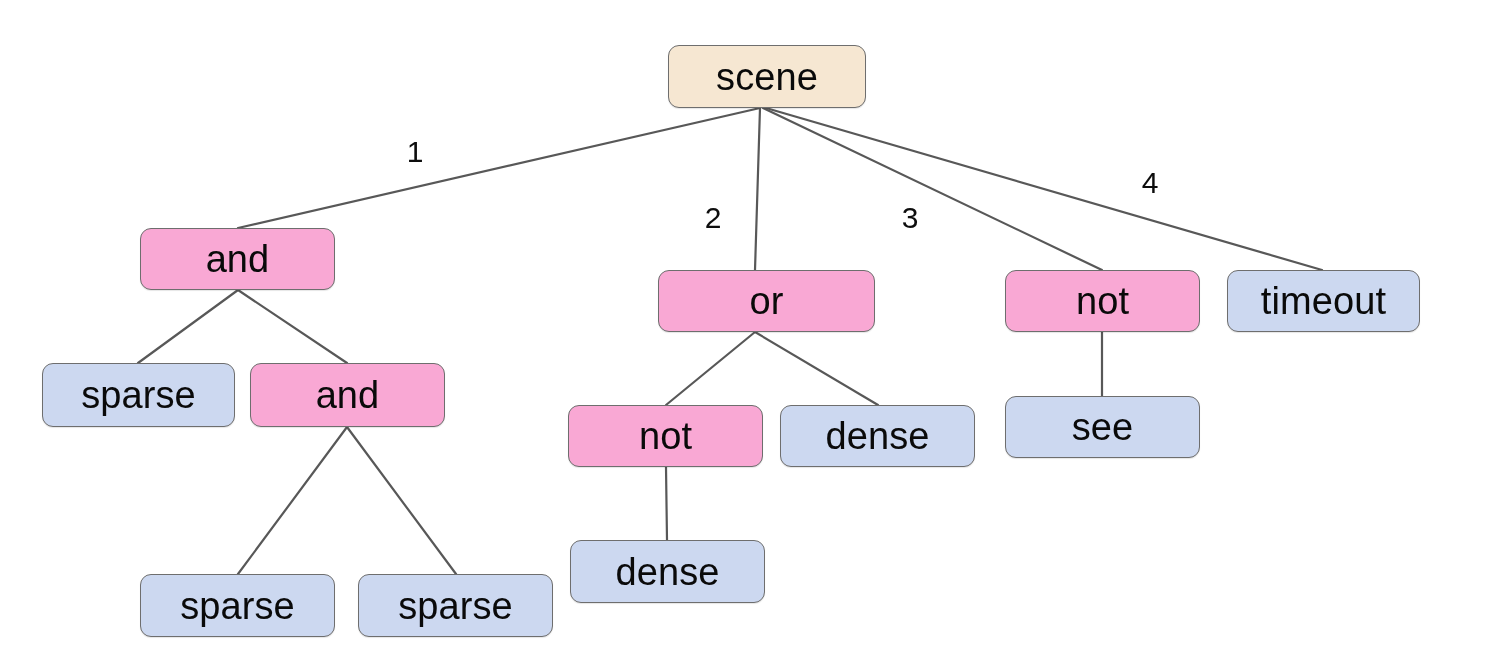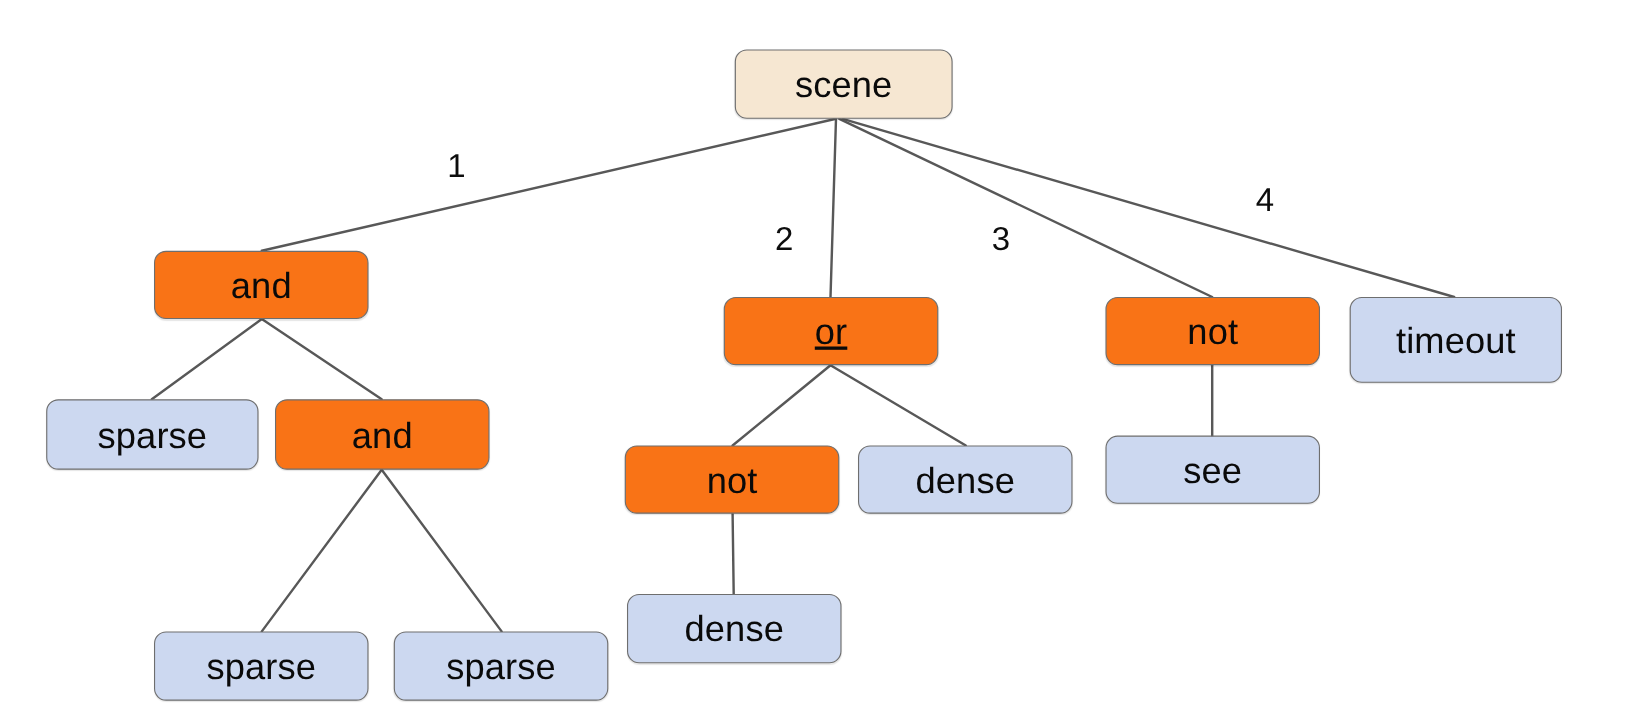--- a/index.html
+++ b/index.html
@@ -26,28 +26,28 @@
   }
   .node {
     position: absolute;
     box-sizing: border-box;
     display: flex;
     align-items: center;
     justify-content: center;
     border-radius: 11px;
     border: 1.6px solid #6e6e6e;
     color: #0a0a0a;
-    font-size: 33px;
+    font-size: 38px;
     line-height: 1;
     letter-spacing: 0.1px;
     white-space: nowrap;
     box-shadow: 0 1px 1px rgba(0,0,0,0.10);
   }
   .node.root   { background: #f6e7d2; }
-  .node.op     { background: #f97316; }
+  .node.op     { background: #f9a8d4; }
   .node.leaf   { background: #ccd8f0; }
   .node-label { pointer-events: none; }
   .edge-label {
     position: absolute;
     color: #0d0d0d;
     font-size: 30px;
     line-height: 1;
     white-space: nowrap;
     transform: translate(-50%, -50%);
   }
@@ -82,39 +82,39 @@
       </div>
       <div class="node op" style="left: 250px; top: 363px; width: 195px; height: 64px;">
         <span class="node-label">and</span>
       </div>
       <div class="node leaf" style="left: 140px; top: 574px; width: 195px; height: 63px;">
         <span class="node-label">sparse</span>
       </div>
       <div class="node leaf" style="left: 358px; top: 574px; width: 195px; height: 63px;">
         <span class="node-label">sparse</span>
       </div>
-      <div class="node op" style="left: 658px; top: 270px; width: 195px; height: 62px; text-decoration: underline;">
+      <div class="node op" style="left: 658px; top: 270px; width: 217px; height: 62px;">
         <span class="node-label">or</span>
       </div>
       <div class="node op" style="left: 568px; top: 405px; width: 195px; height: 62px;">
         <span class="node-label">not</span>
       </div>
       <div class="node leaf" style="left: 780px; top: 405px; width: 195px; height: 62px;">
         <span class="node-label">dense</span>
       </div>
       <div class="node leaf" style="left: 570px; top: 540px; width: 195px; height: 63px;">
         <span class="node-label">dense</span>
       </div>
       <div class="node op" style="left: 1005px; top: 270px; width: 195px; height: 62px;">
         <span class="node-label">not</span>
       </div>
       <div class="node leaf" style="left: 1005px; top: 396px; width: 195px; height: 62px;">
         <span class="node-label">see</span>
       </div>
-      <div class="node leaf" style="left: 1227px; top: 270px; width: 193px; height: 78px;">
+      <div class="node leaf" style="left: 1227px; top: 270px; width: 193px; height: 62px;">
         <span class="node-label">timeout</span>
       </div>
     </div>
   <div id="label-layer">
       <div class="edge-label" style="left: 415px; top: 152px;">1</div>
       <div class="edge-label" style="left: 713px; top: 218px;">2</div>
       <div class="edge-label" style="left: 910px; top: 218px;">3</div>
       <div class="edge-label" style="left: 1150px; top: 183px;">4</div>
     </div>
 </div>

